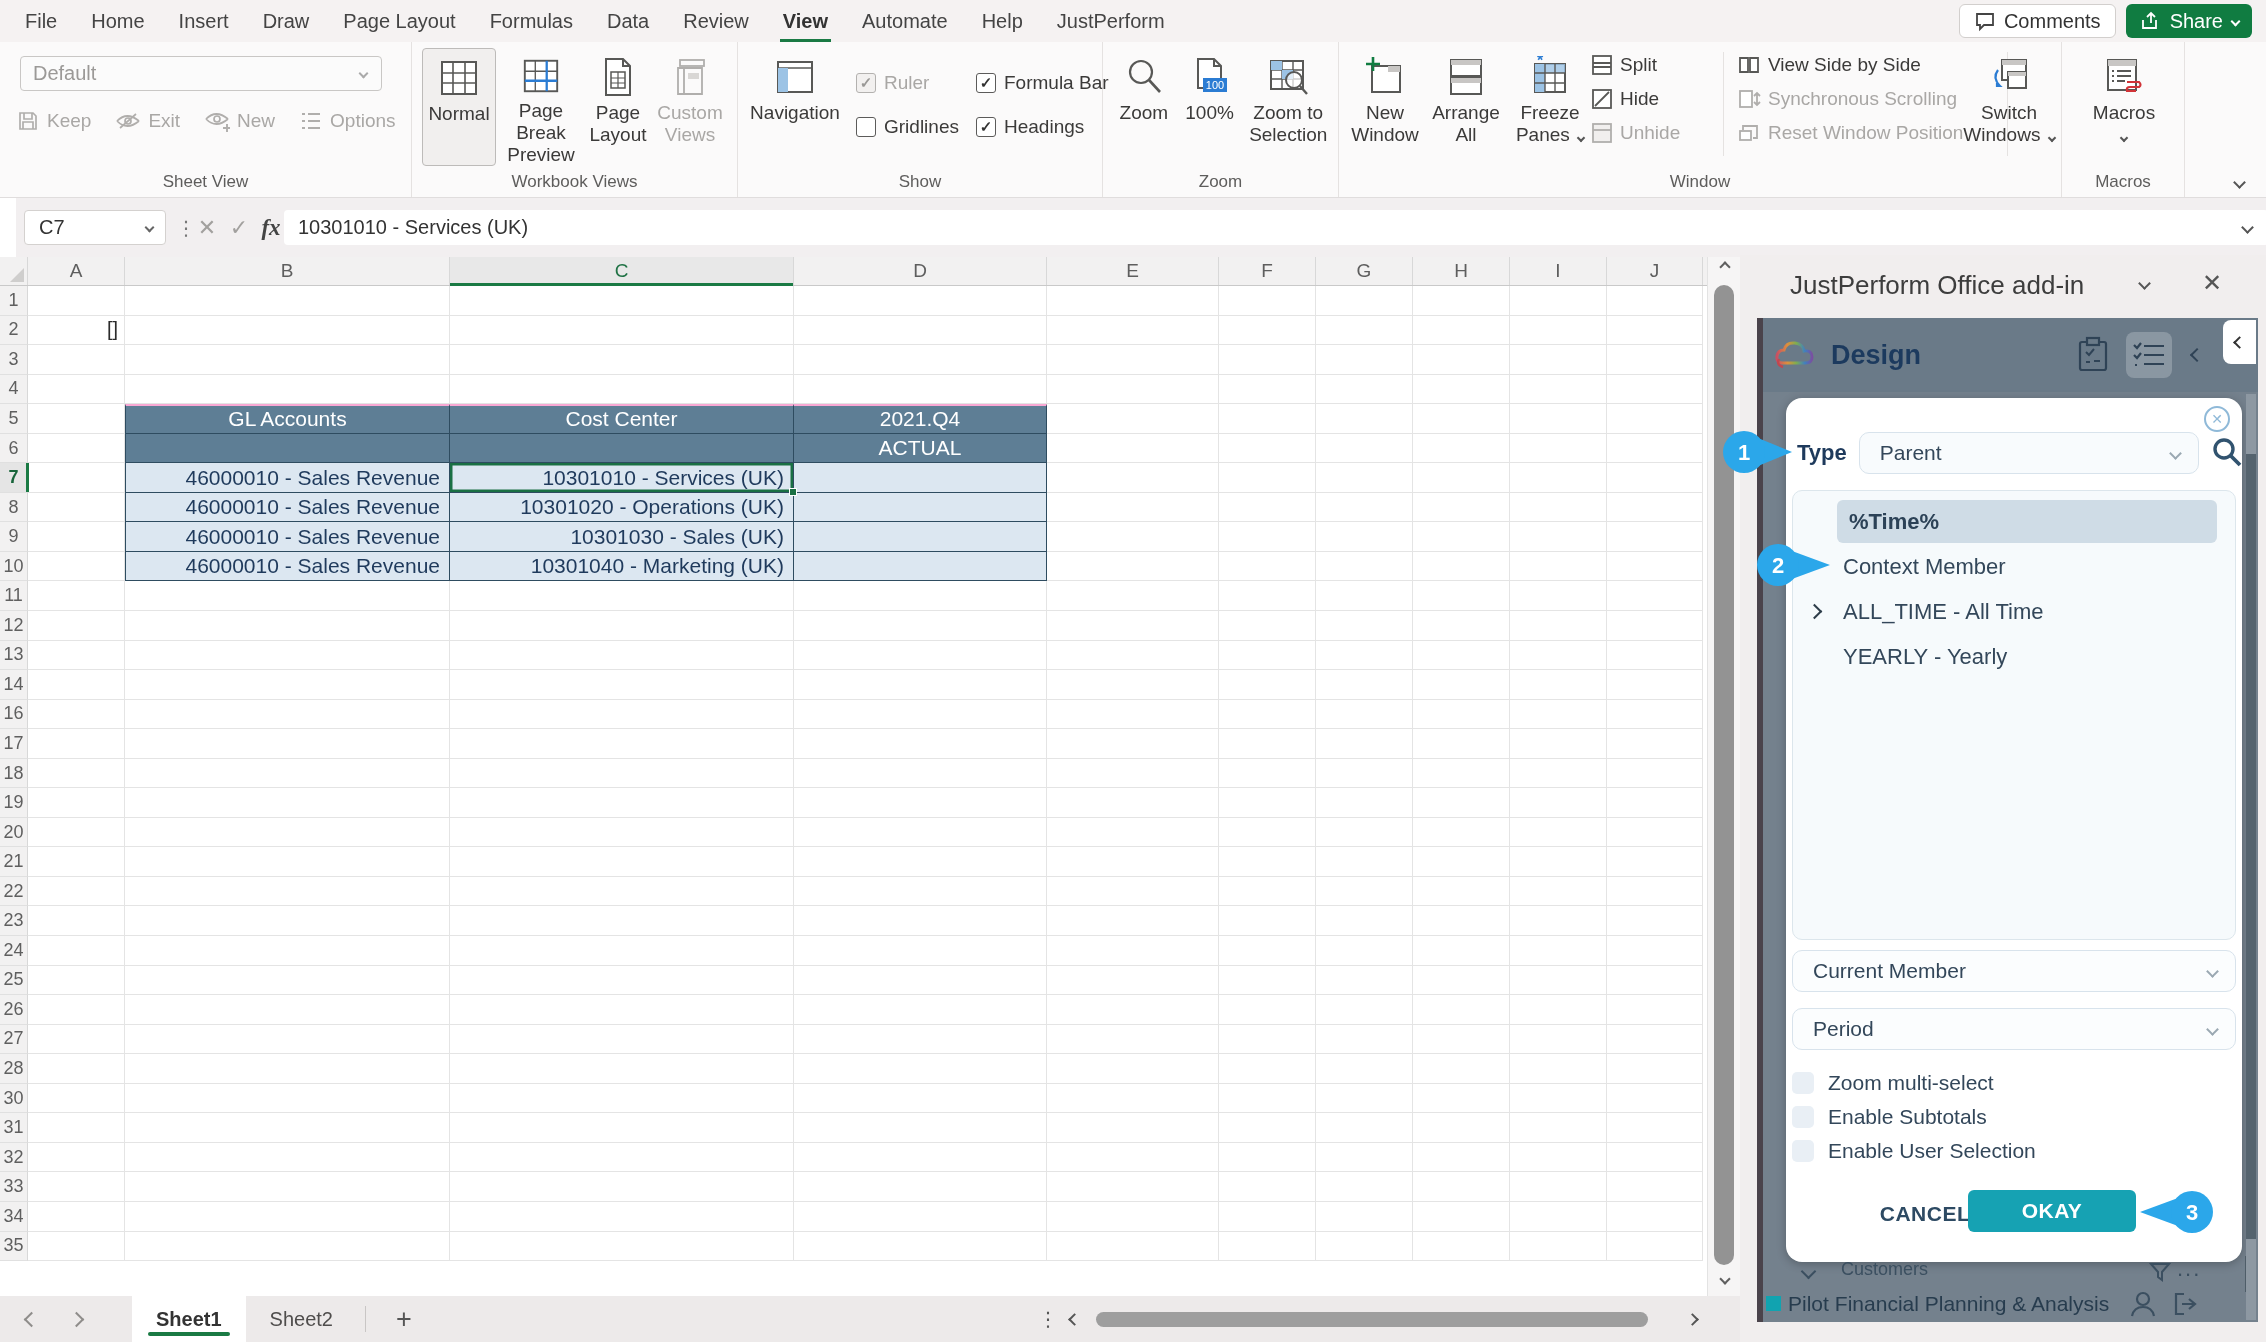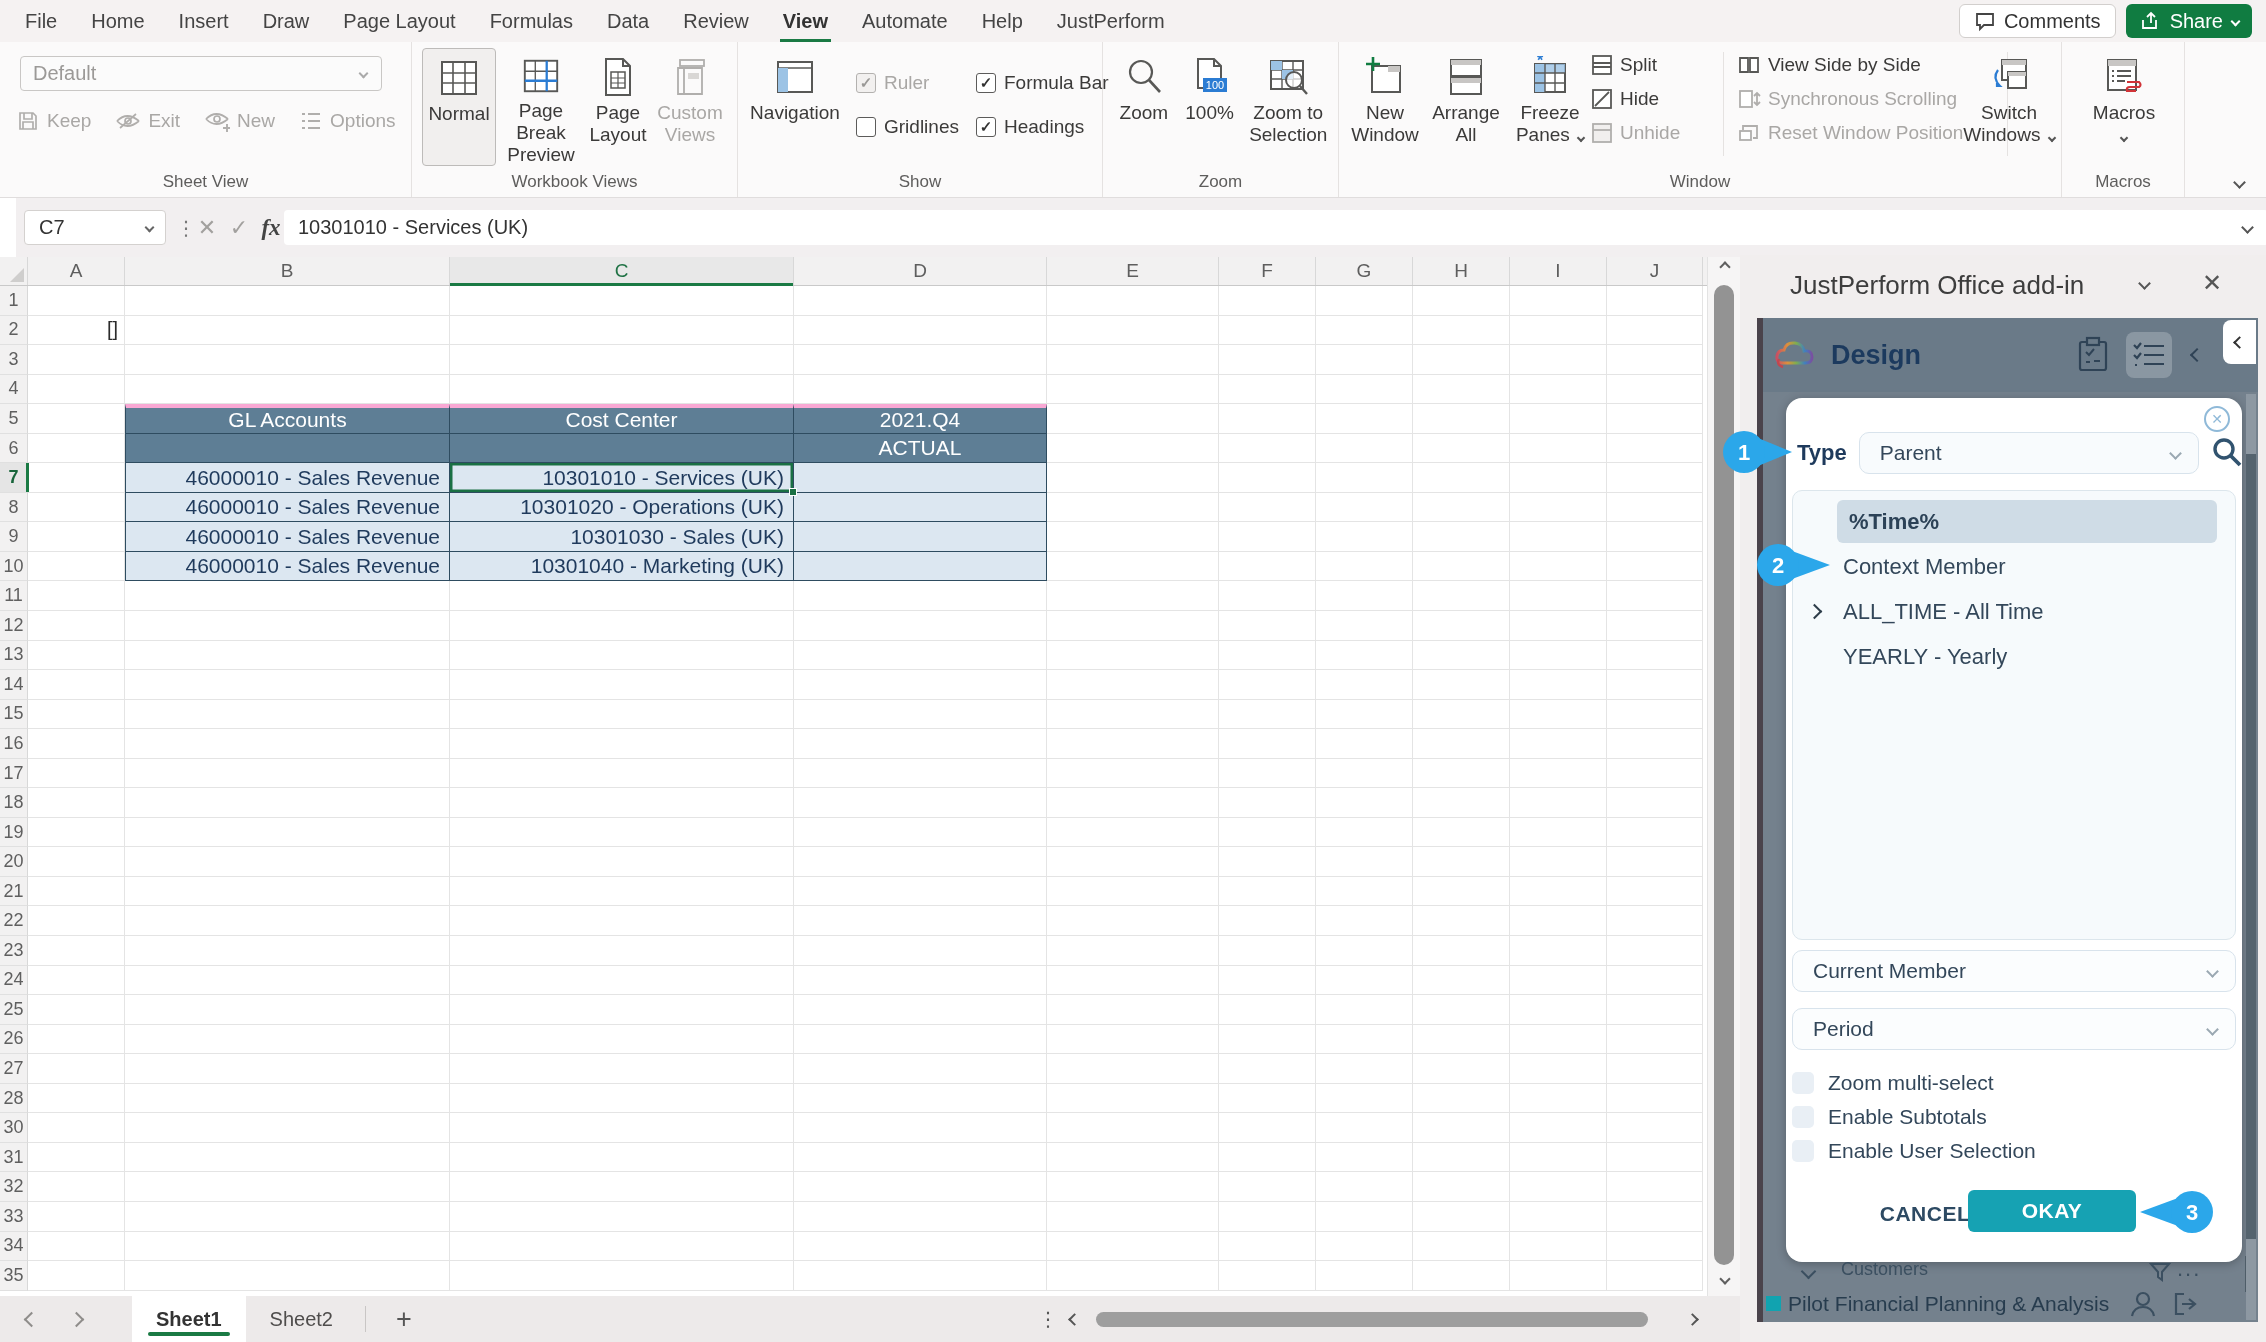--- a/index.html
+++ b/index.html
@@ -51,21 +51,21 @@
   #corner{flex:0 0 28px;background:#f2f1f1;border-right:1px solid #d8d8d8;position:relative}
   #corner::after{content:"";position:absolute;right:3px;bottom:3px;border-left:14px solid transparent;border-bottom:14px solid #cfcecd}
   .grow{display:flex;height:29.55px}
   .rh{flex:0 0 28px;display:flex;align-items:center;justify-content:center;font-size:18px;color:#5f5f5f;background:#f2f1f1;border-right:1px solid #d8d8d8;border-bottom:1px solid #e0e0e0;position:relative}
   .rh.sel{background:#e5e5e5;color:#17643a;font-weight:bold}
   .rh.sel::after{content:"";position:absolute;top:0;bottom:0;right:-2px;width:3px;background:#1a7a44;z-index:3}
   .gc{flex:0 0 auto;border-right:1px solid #e4e4e4;border-bottom:1px solid #e4e4e4;font-size:20px;display:flex;align-items:center}
   .gc.freecell{justify-content:flex-end;padding-right:6px;color:#2b2b2b}
   .gc.th{background:#5e7e95;color:#fff;font-size:21px;justify-content:center;border-right:1px solid #2e4c60;border-bottom:1px solid #2e4c60}
   .gc.td{background:#dce7f1;color:#1f3a5c;font-size:21px;justify-content:flex-end;padding-right:9px;border-right:1px solid #2e4c60;border-bottom:1px solid #2e4c60}
-  .gc.tb-t{border-top:4px solid #f9a8d4}
+  .gc.tb-t{border-top:2px solid #f9a8d4}
   .gc.tb-l{border-left:1px solid #2e4c60}
   .gc.selcell{box-shadow:inset 0 0 0 2.5px #1a7044;position:relative}
   .fill-handle{position:absolute;right:-4px;bottom:-4px;width:8px;height:8px;background:#1a7044;border:1.5px solid #fff;z-index:4}
   
   #vscroll{position:absolute;left:1707px;top:257px;width:33px;height:1039px;background:#f6f5f5;border-left:1px solid #e3e3e3}
   #vthumb{position:absolute;left:6px;top:28px;width:20px;height:980px;background:#939393;border-radius:10px}
   .scroll-arrow{position:absolute;left:0;width:33px;display:flex;justify-content:center;color:#5f5f5f}
   
   #tabbar{position:absolute;left:0;top:1296px;width:1740px;height:46px;background:#edeaea;display:flex;align-items:center}
   .tabnav{color:#8f8d8b;margin-left:26px}
@@ -629,33 +629,20 @@
         <div class="gc" style="width: 344px;"></div>
         <div class="gc" style="width: 253px;"></div>
         <div class="gc" style="width: 172px;"></div>
         <div class="gc" style="width: 97px;"></div>
         <div class="gc" style="width: 97px;"></div>
         <div class="gc" style="width: 97px;"></div>
         <div class="gc" style="width: 97px;"></div>
         <div class="gc" style="width: 96px;"></div>
       </div>
       <div class="grow">
-        <div class="rh">15</div>
-        <div class="gc" style="width: 97px;"></div>
-        <div class="gc" style="width: 325px;"></div>
-        <div class="gc" style="width: 344px;"></div>
-        <div class="gc" style="width: 253px;"></div>
-        <div class="gc" style="width: 172px;"></div>
-        <div class="gc" style="width: 97px;"></div>
-        <div class="gc" style="width: 97px;"></div>
-        <div class="gc" style="width: 97px;"></div>
-        <div class="gc" style="width: 97px;"></div>
-        <div class="gc" style="width: 96px;"></div>
-      </div>
-      <div class="grow">
         <div class="rh">16</div>
         <div class="gc" style="width: 97px;"></div>
         <div class="gc" style="width: 325px;"></div>
         <div class="gc" style="width: 344px;"></div>
         <div class="gc" style="width: 253px;"></div>
         <div class="gc" style="width: 172px;"></div>
         <div class="gc" style="width: 97px;"></div>
         <div class="gc" style="width: 97px;"></div>
         <div class="gc" style="width: 97px;"></div>
         <div class="gc" style="width: 97px;"></div>

